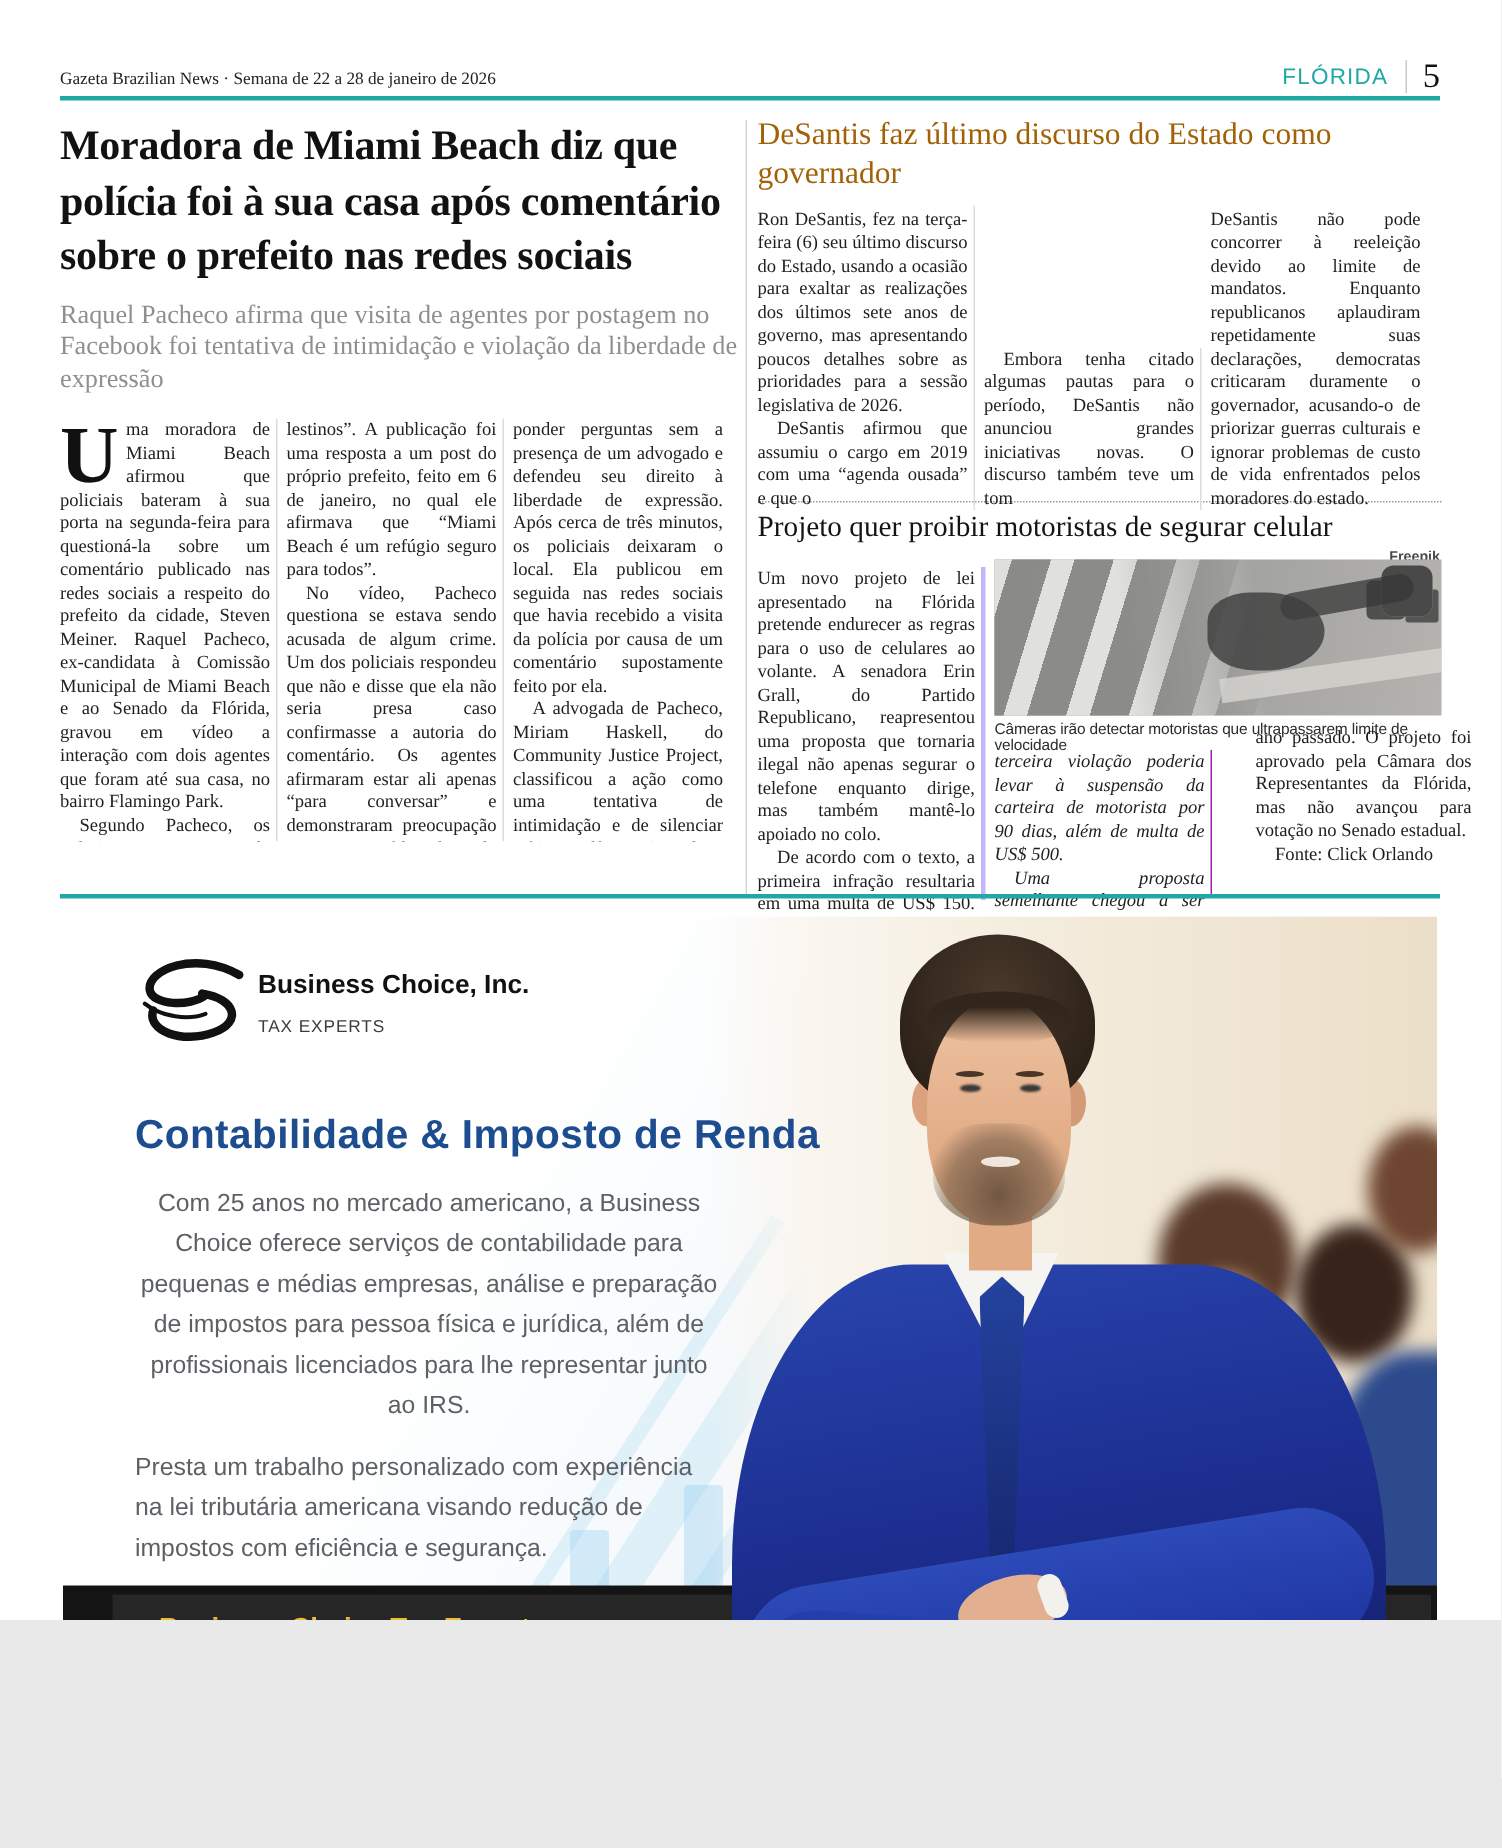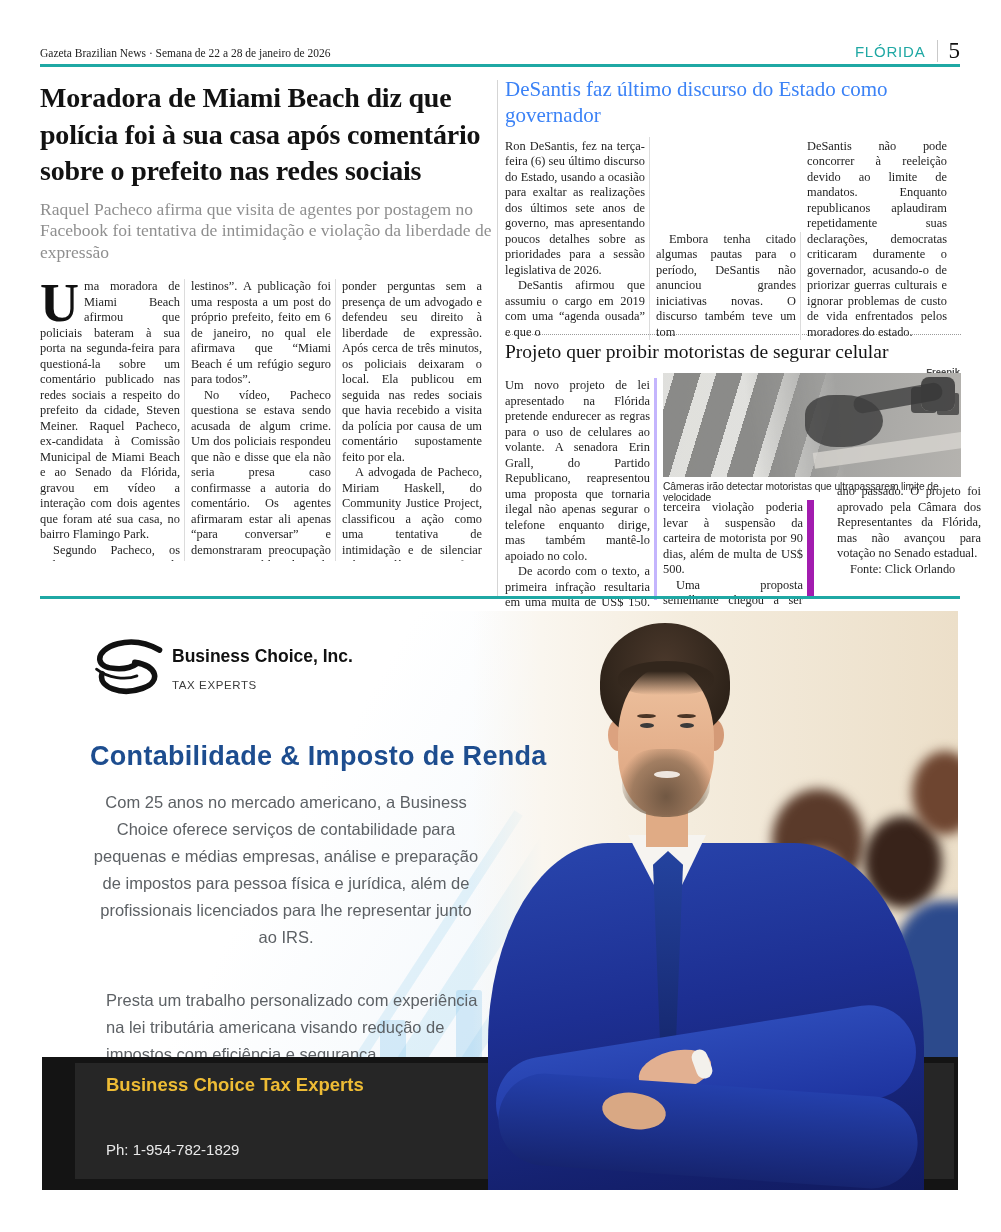--- a/index.html
+++ b/index.html
@@ -1,16 +1,16 @@
 <!DOCTYPE html>
 <html lang="pt"><head>
 <meta charset="utf-8">
 <style>
   html,body{margin:0;padding:0;background:#e9e9e9;}
-  .page{position:relative;width:1001px;height:1232px;background:#ffffff;margin:0 auto;
+  .page{position:relative;width:1001px;height:1080px;background:#ffffff;margin:0 auto;
         font-family:"Liberation Serif",serif;color:#1f1f1f;overflow:hidden;}
 
   
   .masthead{position:absolute;left:40px;top:47px;font-size:11.5px;color:#222;}
   .hdr-right{position:absolute;right:41px;top:38px;display:flex;align-items:center;}
   .section-name{font-family:"Liberation Sans",sans-serif;font-size:15px;letter-spacing:.8px;color:#1fa8a4;}
   .hdr-sep{width:1px;height:22px;background:#c9c9c9;margin:0 11px;}
   .page-num{font-size:23px;color:#111;}
   .rule-teal{position:absolute;left:40px;right:41px;height:3px;background:#1fa8a4;}
   .rule1{top:64px;} .rule2{top:596px;}
@@ -26,21 +26,21 @@
   
   .a1{position:absolute;left:40px;top:80px;width:452px;}
   .a1 h1{margin:0;font-size:28px;line-height:36.5px;font-weight:bold;color:#121212;letter-spacing:-.2px;}
   .a1 .sub{margin-top:9px;font-size:17.5px;line-height:21.5px;color:#8f8f8f;}
   .a1 .cols{margin-top:16px;height:282px;overflow:hidden;}
 
   .divider-v{position:absolute;left:497px;top:80px;width:1px;height:516px;background:#d5d5d5;}
 
   
   .a2{position:absolute;left:505px;top:76px;width:456px;height:258px;border-bottom:1px dotted #9a9a9a;}
-  .a2 h2{margin:0;font-size:21px;line-height:26px;font-weight:normal;color:#3b82f6;}
+  .a2 h2{margin:0;font-size:21px;line-height:26px;font-weight:normal;color:#a16207;}
   .a2 .cols{margin-top:9px;height:203px;overflow:hidden;align-items:flex-end;}
 
   
   .a3{position:absolute;left:505px;top:340px;width:456px;height:258px;}
   .a3 h2{margin:0;font-size:19.5px;line-height:24px;font-weight:normal;color:#141414;}
   .a3 .credit{position:absolute;right:1px;top:26px;font-family:"Liberation Sans",sans-serif;
               font-size:9.5px;font-weight:bold;color:#4a4a4a;}
   .a3 .c1{position:absolute;left:0;top:38px;height:222px;border-right:3px solid #c4b5fd;padding-right:4px;width:145px;}
   .a3 .photo{position:absolute;left:158px;top:33px;width:298px;height:104px;overflow:hidden;background:
        linear-gradient(100deg,#8f8f8d,#a3a3a1 55%,#b5b3af);}
@@ -51,42 +51,42 @@
   .ph-shadow-head{position:absolute;left:142px;top:22px;width:78px;height:52px;border-radius:40% 55% 55% 45%;
        background:rgba(62,62,62,.82);}
   .ph-shadow-arm{position:absolute;left:190px;top:16px;width:90px;height:18px;border-radius:10px;
        transform:rotate(-10deg);background:rgba(62,62,62,.8);}
   .ph-shadow-lights{position:absolute;left:258px;top:4px;width:34px;height:34px;border-radius:8px;
        background:rgba(55,55,55,.85);box-shadow:-14px 6px 0 -4px rgba(55,55,55,.8),10px 10px 0 -6px rgba(55,55,55,.75);}
   .ph-curb{position:absolute;left:150px;top:68px;width:170px;height:16px;transform:rotate(-8deg);
        background:rgba(215,213,208,.8);}
   .a3 .caption{position:absolute;left:158px;top:141px;width:298px;font-family:"Liberation Sans",sans-serif;
        font-size:10.3px;color:#2b2b2b;letter-spacing:-.1px;}
-  .a3 .c2{position:absolute;left:158px;top:160px;width:144px;height:98px;border-right:7px solid #a21caf;padding-right:4px;width:140px;}
+  .a3 .c2{position:absolute;left:158px;top:160px;width:144px;height:98px;border-right:1px solid #a21caf;padding-right:4px;width:140px;font-style:italic;}
   .a3 .c3{position:absolute;left:312px;top:144px;width:144px;height:98px;margin-left:20px;}
 
   
   .ad{position:absolute;left:42px;top:611px;width:916px;height:579px;background:#fdfdfd;overflow:hidden;}
   .ad-bg{position:absolute;inset:0;background:linear-gradient(120deg,#ffffff 30%,#f2f7fb 60%,#e8f1f8 100%);}
   .wm{position:absolute;z-index:1;}
   .wm-stripe{width:26px;height:520px;background:rgba(130,200,235,.20);transform:rotate(33deg);}
   .ws1{left:440px;top:60px;} .ws2{left:490px;top:80px;width:14px;} .ws3{left:330px;top:160px;width:10px;}
   .wm-bar{bottom:30px;background:rgba(150,205,238,.38);width:26px;border-radius:3px 3px 0 0;}
   .wb1{left:300px;height:90px;} .wb2{left:338px;height:140px;} .wb3{left:376px;height:60px;background:rgba(235,130,150,.25);}
   .wb4{left:414px;height:170px;} .wb5{left:452px;height:110px;}
   .ad-logo{position:absolute;left:50px;top:28px;display:flex;align-items:center;z-index:3;}
   .ad-logo svg{width:72px;height:58px;}
   .ad-logo-txt{margin-left:8px;}
   .ad-logo-title{font-family:"Liberation Sans",sans-serif;font-size:17.5px;font-weight:bold;color:#111;}
   .ad-logo-sub{font-family:"Liberation Sans",sans-serif;font-size:11.5px;letter-spacing:.6px;color:#3c3c3c;margin-top:12px;}
   .ad-head{position:absolute;left:48px;top:130px;z-index:3;font-family:"Liberation Sans",sans-serif;
        font-size:27px;font-weight:bold;color:#1d4d8f;letter-spacing:.3px;}
   .ad-p{position:absolute;left:48px;width:392px;z-index:3;font-family:"Liberation Sans",sans-serif;
        font-size:16.5px;line-height:27px;color:#5d6165;}
-  .ad-p1{top:178px;text-align:center;} .ad-p2{top:376px;margin-left:16px;}
+  .ad-p1{top:178px;text-align:center;} .ad-p2{top:354px;}
 
   
   .ad-photo{position:absolute;left:430px;top:0;right:0;bottom:0;z-index:2;
        background:linear-gradient(90deg,rgba(250,247,242,0) 0,#faf6ef 70px,#f4ecdd 45%,#ecdfc9 100%);}
   .blob{position:absolute;filter:blur(6px);border-radius:50%;}
   .b-head1{left:300px;top:178px;width:92px;height:104px;background:#5a3a2a;}
   .b-face1{left:316px;top:238px;width:58px;height:66px;background:#c79f87;}
   .b-head2{left:392px;top:205px;width:78px;height:92px;background:#38231a;}
   .b-head3{left:440px;top:140px;width:66px;height:84px;background:#6e4530;}
   .b-suit{left:408px;top:290px;width:150px;height:290px;background:#2c4a8c;border-radius:40% 40% 0 0;}

